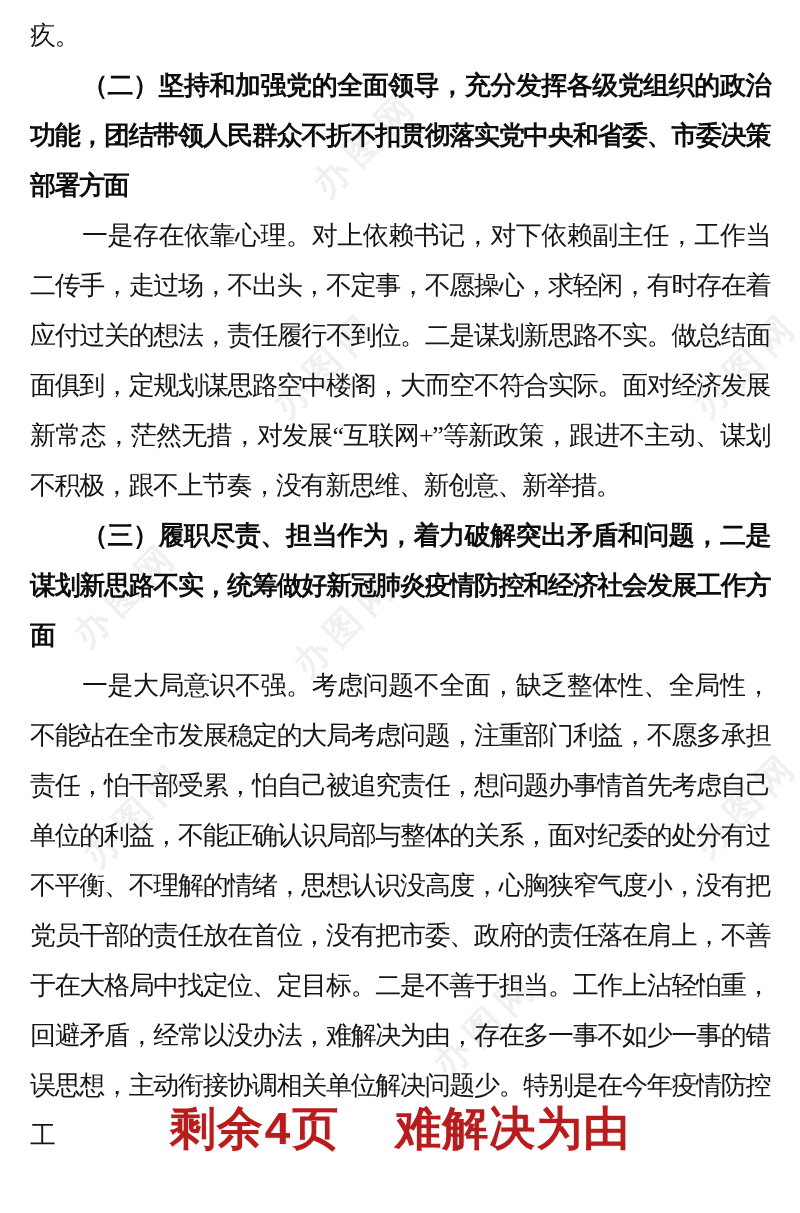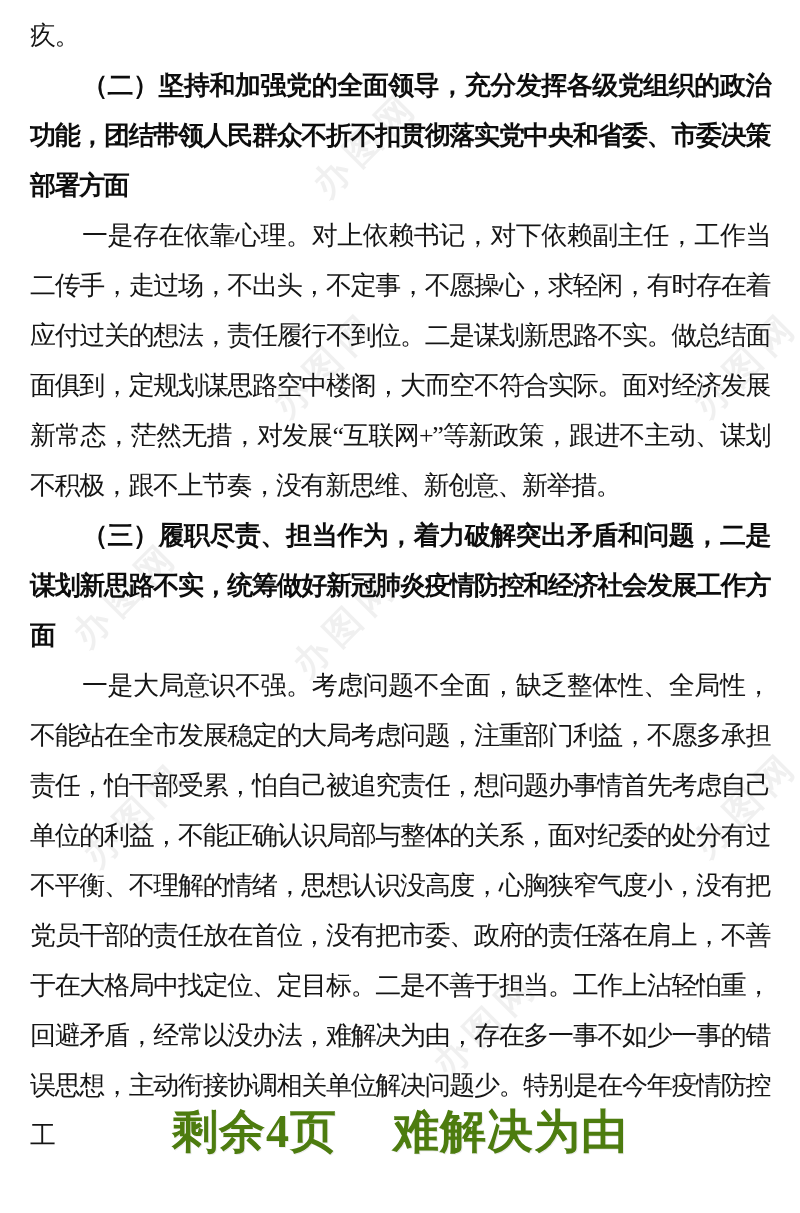--- a/index.html
+++ b/index.html
@@ -73,25 +73,25 @@
   .page-footer {
     position: absolute;
     left: 0;
     right: 0;
     top: 1106px;
     z-index: 1;
     display: flex;
     justify-content: center;
     align-items: baseline;
     gap: 56px;
-    font-family: Liberation Serif, serif;
+    font-family: Liberation Mono, monospace;
     font-weight: bold;
     font-size: 46px;
     line-height: 52px;
-    color: #4d7c0f;
+    color: #b91c1c;
     text-shadow: 1px 1px 0 rgba(0,0,0,0.08);
     letter-spacing: 1px;
   }
 </style>
 </head>
 <body>
 
 <div class="page">
 
   <div class="watermark-layer">

